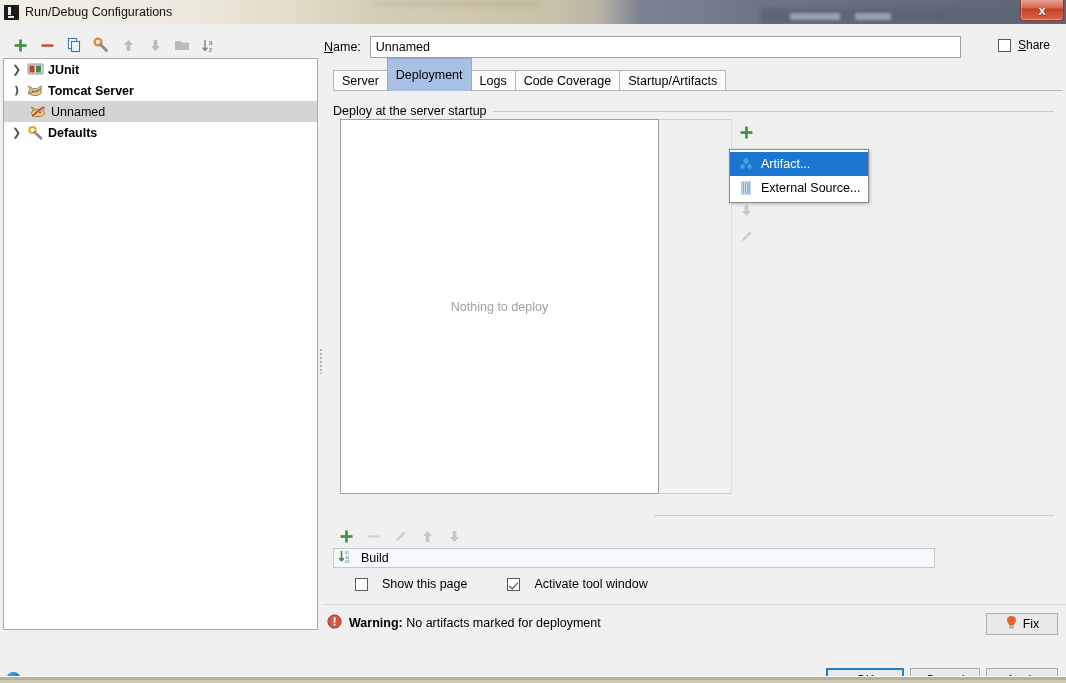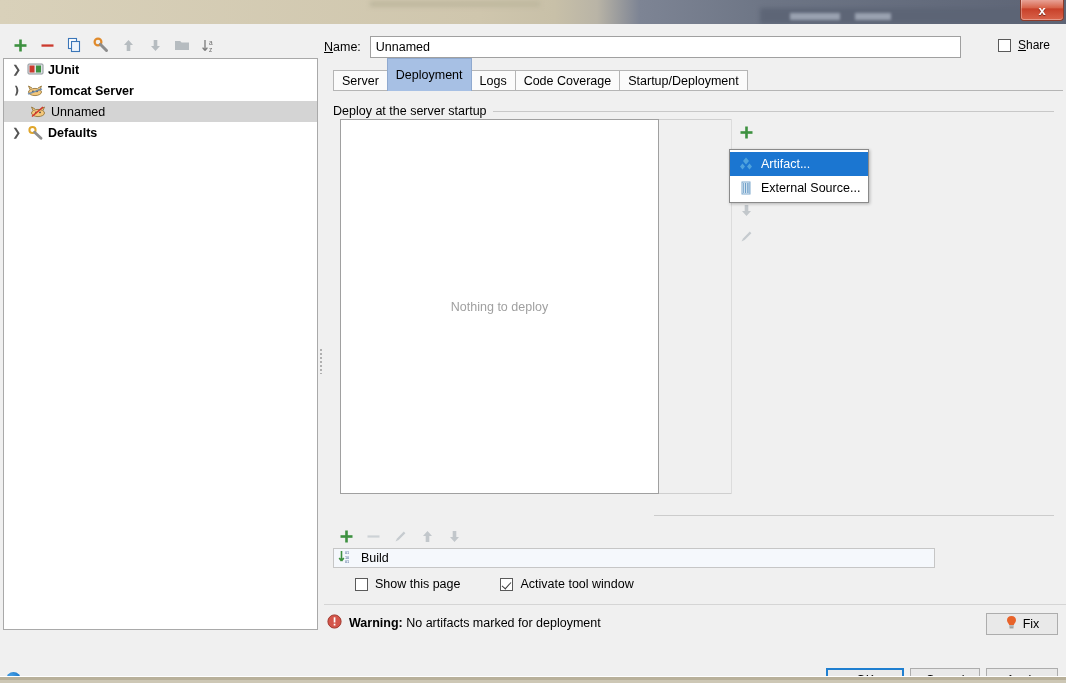--- a/index.html
+++ b/index.html
@@ -258,21 +258,21 @@
   .bllist {
     position: absolute; left: 9px; top: 524px; width: 602px; height: 20px;
     background: #f5f8fc; border: 1px solid #c6c6c6;
     display: flex; align-items: center; gap: 6px; padding-left: 4px;
     font-size: 12.5px;
   }
   .cbrow {
     position: absolute; left: 14px; top: 553px;
     display: flex; align-items: center; gap: 7px; font-size: 12.5px;
   }
-  .cbrow .cbitem { display: flex; align-items: center; gap: 7px; cursor: pointer; margin-right: 16px; padding-left: 17px; }
+  .cbrow .cbitem { display: flex; align-items: center; gap: 14px; cursor: pointer; margin-right: 16px; padding-left: 17px; }
 
   
   .warnline {
     position: absolute; left: 0; top: 580px; width: 742px; height: 1px;
     background: #d5d5d5;
   }
   .warning {
     position: absolute; left: 3px; top: 590px;
     display: flex; align-items: center; gap: 7px; font-size: 12.5px;
   }
@@ -318,20 +318,24 @@
 
 <div id="app">
 
   <div class="backdrop">
     <div class="smudge1"></div>
       <div class="smudge2"></div>
     <div class="smudge3"></div>
       <div class="smudge4"></div>
   </div>
 
+  <div class="titlebar">
+    <div class="appicon"></div>
+    <div class="ttl">Run/Debug Configurations</div>
+  </div>
   <div class="closebtn">x</div>
 
   <div class="body">
 
     <div class="ltoolbar">
       <div class="tbtn">
         <svg width="15" height="15" viewBox="0 0 15 15">
             <rect x="6.2" y="1.5" width="2.6" height="12" fill="#3d9140"></rect>
             <rect x="1.5" y="6.2" width="12" height="2.6" fill="#3d9140"></rect>
           </svg>
@@ -447,21 +451,21 @@
       <div class="sharewrap">
         <span class="cbx"></span>
         <span><u>S</u>hare</span>
       </div>
 
       <div class="tabstrip">
         <div class="tab">Server</div>
         <div class="tab active">Deployment</div>
         <div class="tab">Logs</div>
         <div class="tab">Code Coverage</div>
-        <div class="tab">Startup/Deployment</div>
+        <div class="tab">Startup/Artifacts</div>
       </div>
 
       <div class="tabpanel"></div>
 
       <div class="grpline"></div>
       <div class="grplabel">Deploy at the server startup</div>
 
       <div class="deploybox_frame"></div>
       <div class="deploybox">
         <span class="placeholder">Nothing to deploy</span>

